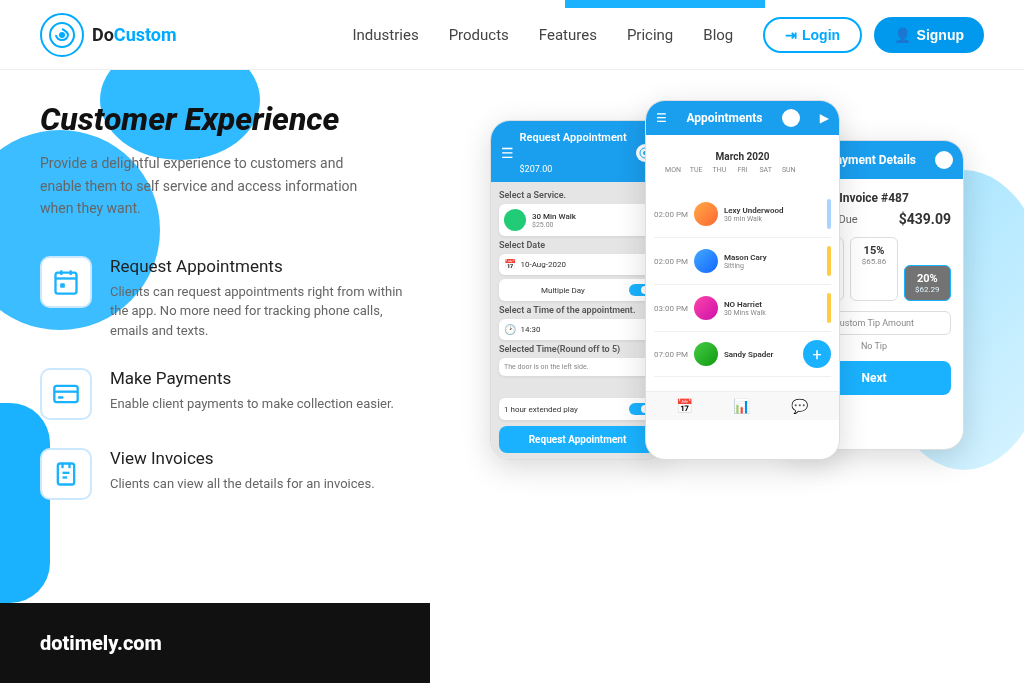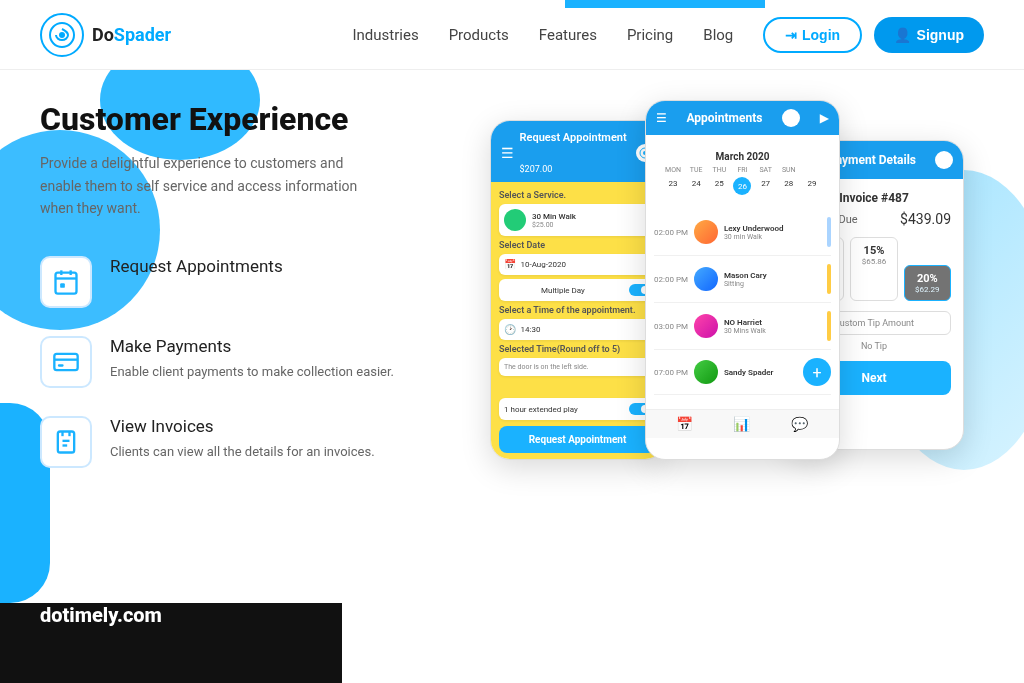--- a/index.html
+++ b/index.html
@@ -152,20 +152,21 @@
       z-index: 5;
       width: 430px;
       flex-shrink: 0;
     }
     .section-title {
       font-size: 32px;
       font-weight: 800;
       color: #111;
       margin-bottom: 14px;
       line-height: 1.2;
+      font-style: italic;
     }
     .section-subtitle {
       font-size: 14px;
       color: #666;
       line-height: 1.6;
       margin-bottom: 36px;
       max-width: 340px;
     }
 
     
@@ -243,21 +244,21 @@
     }
     .phone1-header .menu-icon { color: #fff; font-size: 14px; }
     .phone1-header .logo-sm {
       width: 18px; height: 18px;
       background: #fff;
       border-radius: 50%;
       display: flex; align-items: center; justify-content: center;
     }
     .phone1-header .title-sm { color: #fff; font-size: 11px; font-weight: 600; }
     .phone1-header .price-sm { color: #fff; font-size: 9px; margin-top: 20px; }
-    .phone1-body { padding: 8px; background: #fde047; }
+    .phone1-body { padding: 8px; background: #e5e5e5; }
     .phone1-label { font-size: 9px; color: #555; margin-bottom: 4px; font-weight: 600; }
     .phone1-service-item {
       display: flex; align-items: center; gap: 6px;
       background: #fff; padding: 5px; border-radius: 6px; margin-bottom: 4px;
       box-shadow: 0 1px 3px rgba(0,0,0,0.08);
     }
     .service-dot { width: 22px; height: 22px; border-radius: 50%; background: #22cc77; flex-shrink: 0; }
     .service-name { font-size: 8px; color: #333; font-weight: 500; }
     .service-price { font-size: 7px; color: #888; }
     .phone1-date-row {
@@ -372,21 +373,21 @@
     .ph3-back { color: #fff; font-size: 14px; }
     .ph3-logo { width: 18px; height: 18px; background: #fff; border-radius: 50%; margin-left: auto; }
     .ph3-title { color: #fff; font-size: 12px; font-weight: 700; text-align: center; flex: 1; }
     .ph3-body { padding: 12px; }
     .invoice-num { font-size: 12px; font-weight: 700; color: #333; text-align: center; margin-bottom: 6px; }
     .amount-row {
       display: flex; justify-content: space-between; align-items: center;
       margin-bottom: 10px;
     }
     .amount-label { font-size: 11px; color: #666; }
-    .amount-val { font-size: 14px; font-weight: 400; color: #333; }
+    .amount-val { font-size: 14px; font-weight: 700; color: #333; }
     .tip-options {
       display: flex; gap: 6px; margin-bottom: 10px;
     }
     .tip-opt {
       flex: 1; text-align: center; padding: 6px 4px;
       border: 1px solid #ddd; border-radius: 6px;
       font-size: 10px; color: #333;
     }
     .tip-opt .tip-pct { font-weight: 700; font-size: 11px; }
     .tip-opt .tip-amt { font-size: 8px; color: #888; }
@@ -405,25 +406,25 @@
       background: #1ab2ff; color: #fff;
       text-align: center; padding: 10px;
       border-radius: 8px; font-size: 12px; font-weight: 700;
     }
 
     
     .footer-strip {
       position: absolute;
       bottom: 0;
       left: 0;
-      width: 342px;
+      width: 430px;
       height: 80px;
       background: #111;
       display: flex;
-      align-items: flex-start;
+      align-items: center;
       padding: 0 40px;
       z-index: 6;
     }
     .footer-url {
       color: #fff;
       font-size: 20px;
       font-weight: 800;
     }
 
     
@@ -451,21 +452,21 @@
 <nav>
   <div class="logo-area">
     <div class="logo-circle">
       <svg viewBox="0 0 28 28" fill="none">
         <circle cx="14" cy="14" r="12" stroke="#00aaff" stroke-width="2"></circle>
         <path d="M14 8 C14 8 20 11 20 14 C20 17 17 19 14 19 C11 19 8 17 8 14" stroke="#00aaff" stroke-width="2" fill="none"></path>
         <circle cx="14" cy="14" r="3" fill="#00aaff"></circle>
       </svg>
     </div>
     <span class="logo-text">
-      <span style="color:#222">Do</span><span style="color:#00aaff">Spader</span>
+      <span style="color:#222">Do</span><span style="color:#00aaff">Custom</span>
     </span>
   </div>
 
   <div class="nav-links">
     <a class="nav-link">Industries</a>
     <a class="nav-link">Products</a>
     <a class="nav-link">Features</a>
     <a class="nav-link">Pricing</a>
     <a class="nav-link">Blog</a>
   </div>
@@ -500,20 +501,21 @@
           <svg viewBox="0 0 24 24" fill="none" stroke="#1ab2ff" stroke-width="2">
             <rect x="3" y="4" width="18" height="18" rx="2"></rect>
             <line x1="3" y1="9" x2="21" y2="9"></line>
             <line x1="8" y1="2" x2="8" y2="6"></line>
             <line x1="16" y1="2" x2="16" y2="6"></line>
             <rect x="7" y="13" width="4" height="4" rx="1" fill="#1ab2ff" stroke="none"></rect>
           </svg>
         </div>
         <div class="feature-text">
           <h3>Request Appointments</h3>
+          <p>Clients can request appointments right from within the app. No more need for tracking phone calls, emails and texts.</p>
         </div>
       </div>
 
       <div class="feature-item">
         <div class="feature-icon">
           <svg viewBox="0 0 24 24" fill="none" stroke="#1ab2ff" stroke-width="2">
             <rect x="2" y="5" width="20" height="14" rx="2"></rect>
             <line x1="2" y1="10" x2="22" y2="10"></line>
             <rect x="5" y="14" width="5" height="2" rx="1" fill="#1ab2ff" stroke="none"></rect>
           </svg>
@@ -604,29 +606,20 @@
       <div class="calendar-section">
         <div class="cal-month">March 2020</div>
         <div class="cal-days-header">
           <div class="cal-day-h">MON</div>
           <div class="cal-day-h">TUE</div>
           <div class="cal-day-h">THU</div>
           <div class="cal-day-h">FRI</div>
           <div class="cal-day-h">SAT</div>
           <div class="cal-day-h">SUN</div>
           <div class="cal-day-h"></div>
-        </div>
-        <div class="cal-days">
-          <div class="cal-day">23</div>
-          <div class="cal-day">24</div>
-          <div class="cal-day">25</div>
-          <div class="cal-day today">26</div>
-          <div class="cal-day">27</div>
-          <div class="cal-day">28</div>
-          <div class="cal-day">29</div>
         </div>
       </div>
       <div class="appt-list">
         <div class="appt-item">
           <div class="appt-time">02:00 PM</div>
           <div class="appt-avatar av1"></div>
           <div class="appt-info">
             <div class="appt-name">Lexy Underwood</div>
             <div class="appt-type">30 min Walk</div>
           </div>

